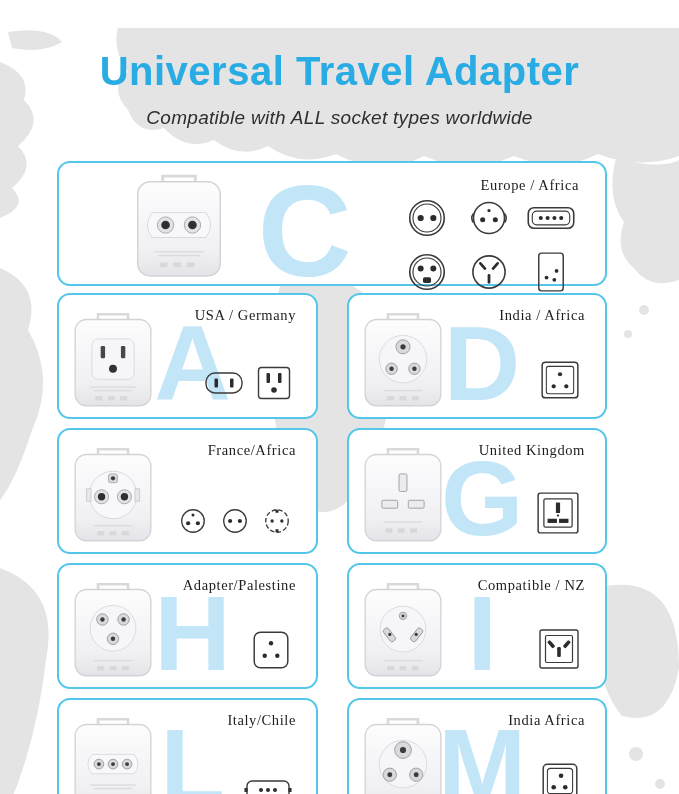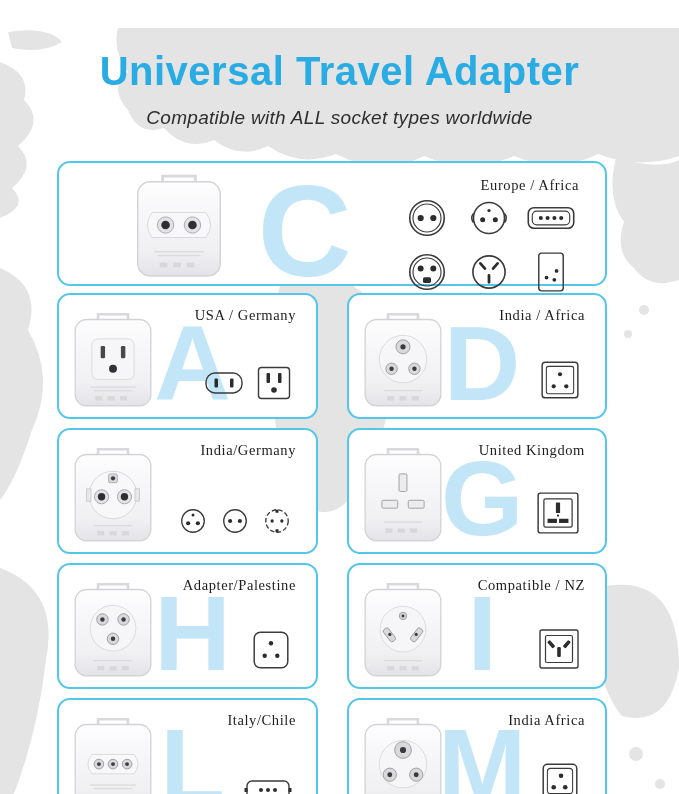--- a/index.html
+++ b/index.html
@@ -220,21 +220,21 @@
           <circle cx="37" cy="60" r="8" fill="#e3e3e6" stroke="#a1a1a5"></circle>
             <circle cx="37" cy="60" r="4.2" fill="#2f2f33"></circle>
           <circle cx="63" cy="60" r="8" fill="#e3e3e6" stroke="#a1a1a5"></circle>
             <circle cx="63" cy="60" r="4.2" fill="#2f2f33"></circle>
           <rect x="28" y="92" width="44" height="1.6" fill="#dcdcdf"></rect>
           <rect x="32" y="99" width="8" height="5" fill="#d8d8db"></rect>
             <rect x="46" y="99" width="8" height="5" fill="#d8d8db"></rect>
             <rect x="60" y="99" width="8" height="5" fill="#d8d8db"></rect>
         </svg>
       </div>
-      <div class="region">India/Germany</div>
+      <div class="region">France/Africa</div>
       <div class="sockets">
         <svg width="30" height="30" viewBox="0 0 40 40">
           <circle cx="20" cy="20" r="15" fill="none" stroke="#3a3a3a" stroke-width="1.8"></circle>
           <circle cx="13.5" cy="23" r="2.8" fill="#2c2c2c"></circle>
             <circle cx="26.5" cy="23" r="2.8" fill="#2c2c2c"></circle>
           <circle cx="20" cy="12" r="2" fill="#2c2c2c"></circle>
         </svg>
         <svg width="30" height="30" viewBox="0 0 40 40">
           <circle cx="20" cy="20" r="15" fill="none" stroke="#3a3a3a" stroke-width="1.8"></circle>
           <circle cx="13.5" cy="20" r="2.8" fill="#2c2c2c"></circle>

